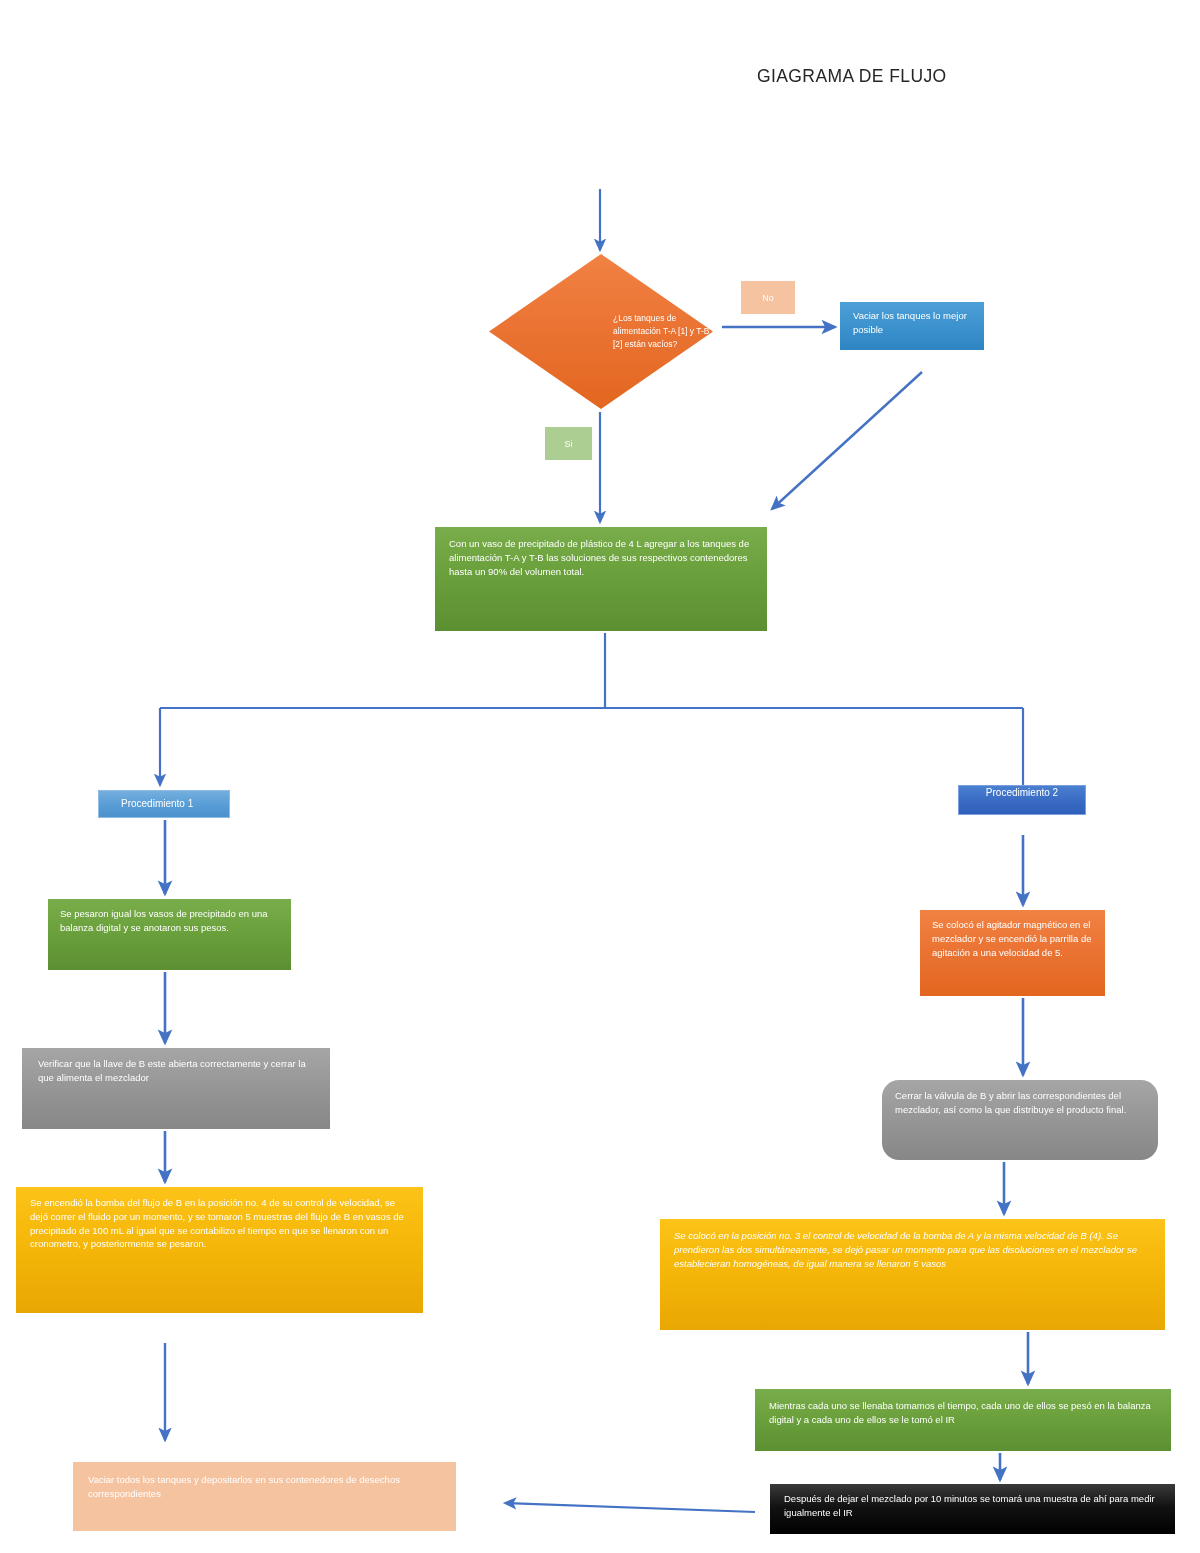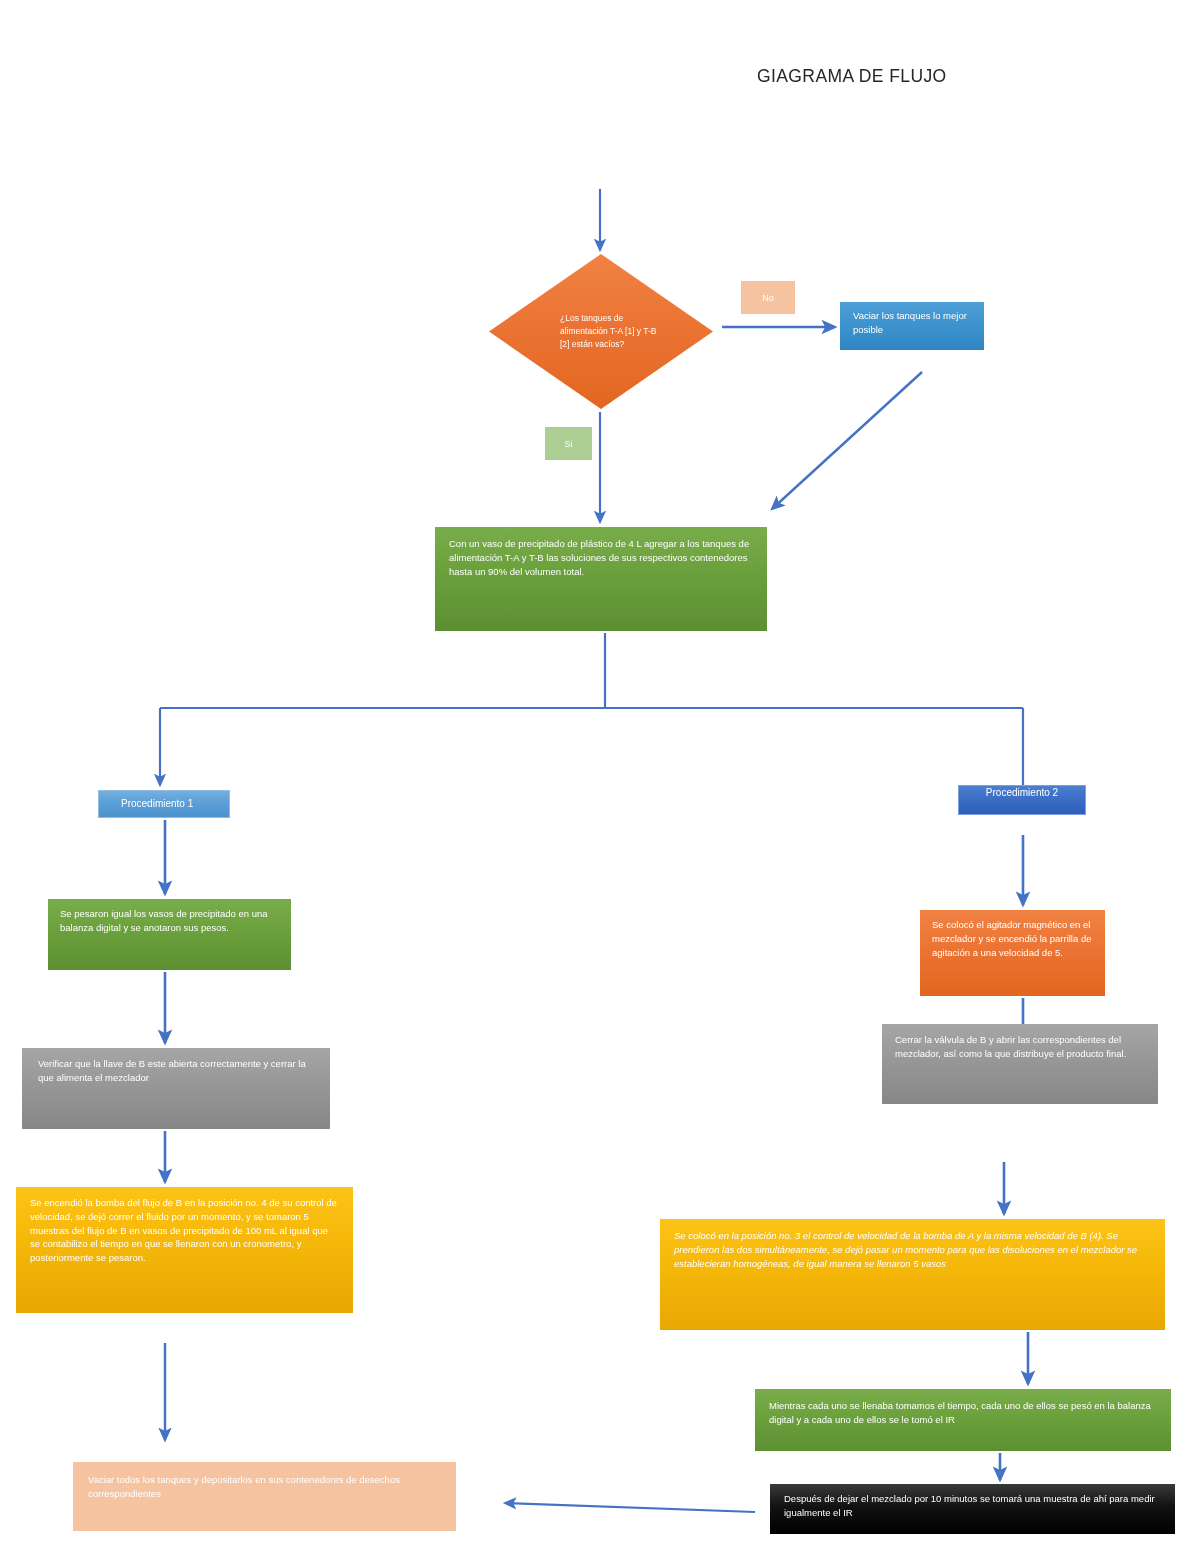--- a/index.html
+++ b/index.html
@@ -68,21 +68,21 @@
     position: absolute;
     inset: 0;
     background: linear-gradient(180deg, #f08243 0%, #eb7434 45%, #e2661f 100%);
     clip-path: polygon(50% 0%, 100% 50%, 50% 100%, 0% 50%);
   }
   #decision-node .diamond-text {
     position: absolute;
     left: 0; top: 0; right: 0; bottom: 0;
     display: flex;
     align-items: center;
-    justify-content: center;
+    justify-content: flex-end;
   }
   #decision-node .txt {
     font-size: 8.5px;
     line-height: 1.55;
     text-align: left;
     width: 100px;
     margin-left: 18px;
   }
 
   
@@ -167,21 +167,21 @@
     top: 1048px;
     width: 308px;
     height: 81px;
     background: linear-gradient(180deg, #a6a6a6 0%, #969696 48%, #878787 100%);
     font-size: 9.5px;
     padding: 9px 10px 0 16px;
   }
   #pump-b-node {
     left: 16px;
     top: 1187px;
-    width: 337px;
+    width: 407px;
     height: 126px;
     background: linear-gradient(180deg, #fcc318 0%, #f5b709 45%, #e9a703 100%);
     font-size: 9.5px;
     padding: 9px 14px 0 14px;
   }
   #empty-all-node {
     left: 73px;
     top: 1462px;
     width: 383px;
     height: 69px;
@@ -195,26 +195,27 @@
     left: 920px;
     top: 910px;
     width: 185px;
     height: 86px;
     background: linear-gradient(180deg, #f08243 0%, #eb7434 45%, #e2661f 100%);
     font-size: 9.5px;
     padding: 8px 10px 0 12px;
   }
   #valves-node {
     left: 882px;
-    top: 1024px;
+    top: 1080px;
     width: 276px;
     height: 80px;
     background: linear-gradient(180deg, #a6a6a6 0%, #969696 48%, #878787 100%);
     font-size: 9.5px;
     padding: 9px 10px 0 13px;
+    border-radius: 17px;
   }
   #pumps-both-node {
     left: 660px;
     top: 1219px;
     width: 505px;
     height: 111px;
     background: linear-gradient(180deg, #fcc318 0%, #f5b709 45%, #e9a703 100%);
     font-size: 9.5px;
     padding: 10px 12px 0 14px;
     font-style: italic;

